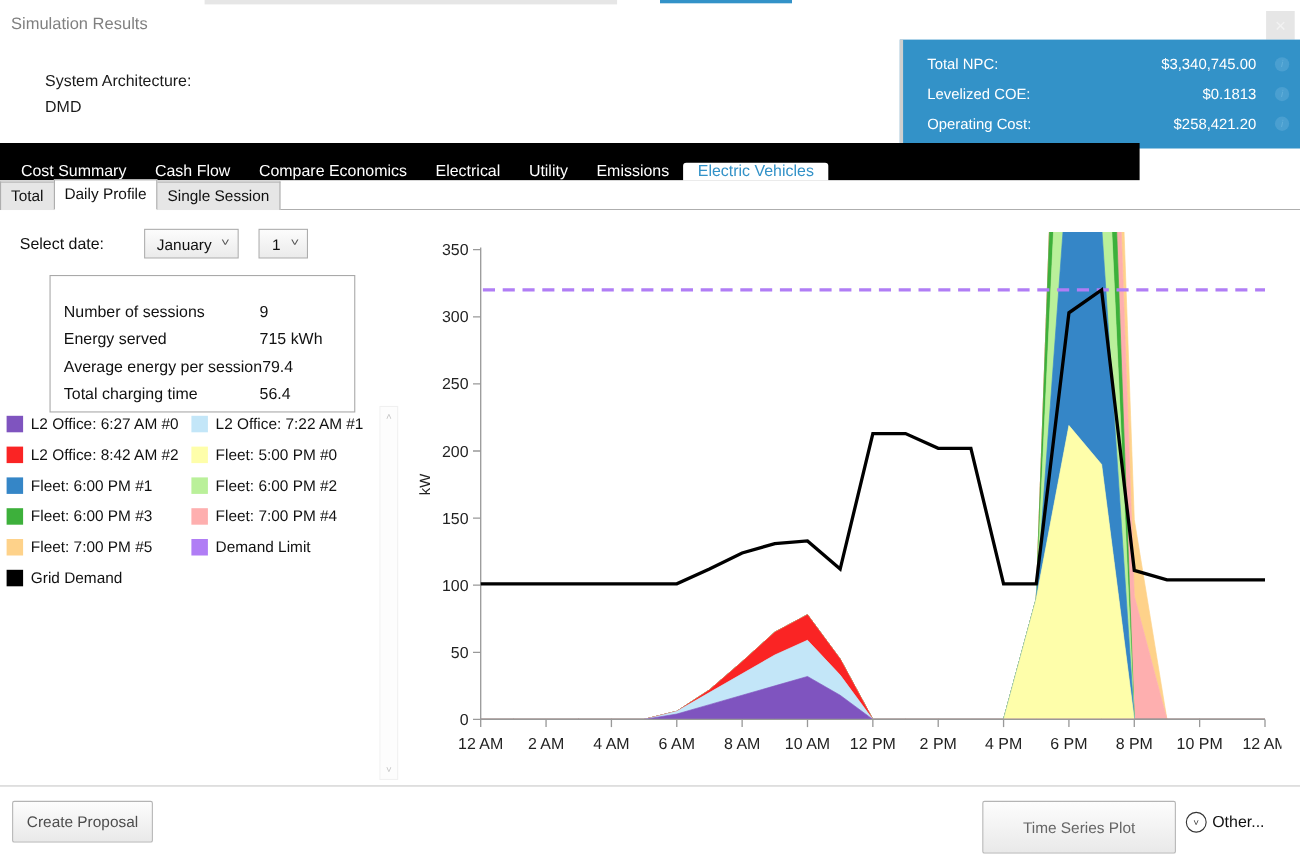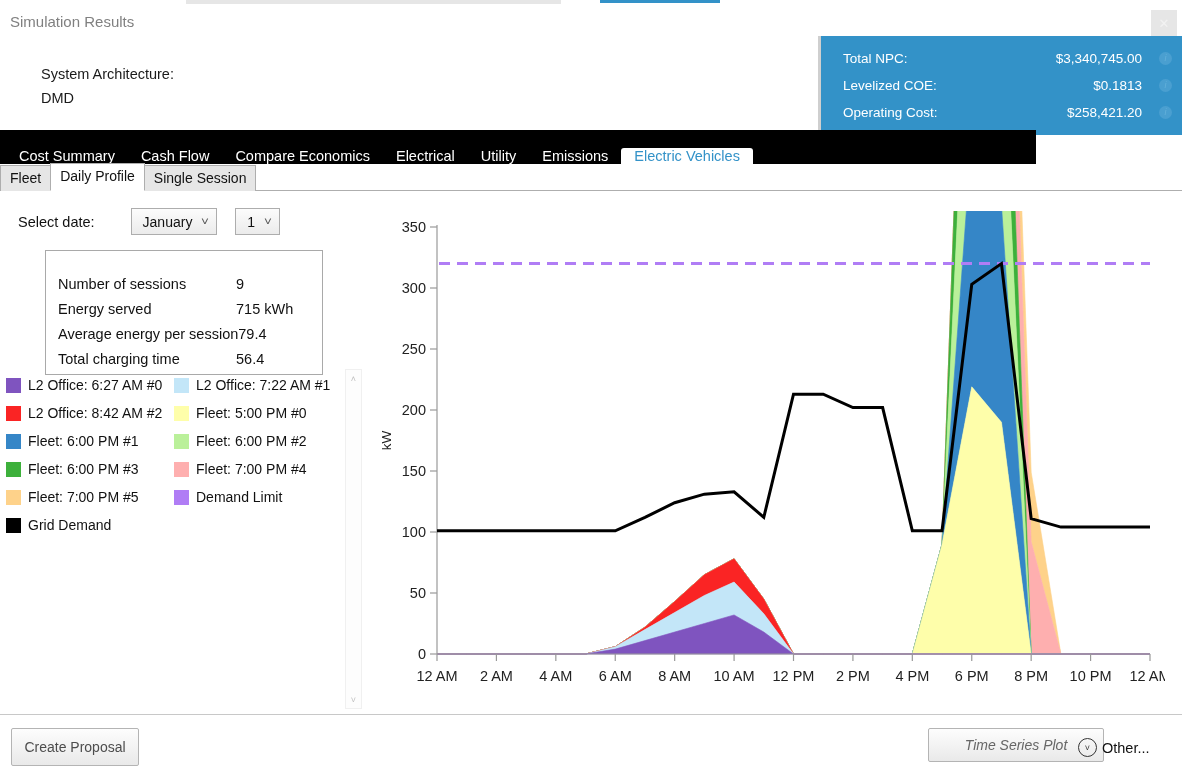--- a/index.html
+++ b/index.html
@@ -139,21 +139,21 @@
 
   
   #footer { position:absolute; left:0; top:716px; width:1182px; height:63px; background:#fff;border-radius:12px; }
   .btn {
     background:linear-gradient(#fdfdfd,#e9e9e9);
     border:1px solid #b4b4b4; border-radius:2px;
     font-size:14px; color:#4d4d4d; cursor:pointer;
     font-family:"Liberation Sans", sans-serif;
   }
   #create-proposal { position:absolute; left:11px; top:12px; width:128px; height:38px; }
-  #tsp-btn { position:absolute; left:928px; top:12px; width:176px; height:34px; color:#666;font-style:italic; }
+  #tsp-btn { position:absolute; left:893px; top:12px; width:176px; height:48px; color:#666; }
   #other-btn {
     position:absolute; left:1078px; top:22px; display:flex; align-items:center;
     font-size:14.5px; color:#111; cursor:pointer;
   }
   #other-circle {
     width:19px; height:19px; border:1.5px solid #333; border-radius:50%;
     display:flex; align-items:center; justify-content:center;
     font-size:9px; margin-right:5px; color:#333;
   }
 </style>
@@ -194,21 +194,21 @@
   <div class="mtab">Cost Summary</div>
   <div class="mtab">Cash Flow</div>
   <div class="mtab">Compare Economics</div>
   <div class="mtab">Electrical</div>
   <div class="mtab">Utility</div>
   <div class="mtab">Emissions</div>
   <div class="mtab active">Electric Vehicles</div>
 </div>
 
 <div id="subtabs">
-  <div class="stab">Fleet</div>
+  <div class="stab">Total</div>
   <div class="stab active">Daily Profile</div>
   <div class="stab">Single Session</div>
   <div class="spacer"></div>
 </div>
 
 <div id="content">
 
   <div id="date-row">
     <span id="date-label">Select date:</span>
     <div class="combo" id="combo-month">

